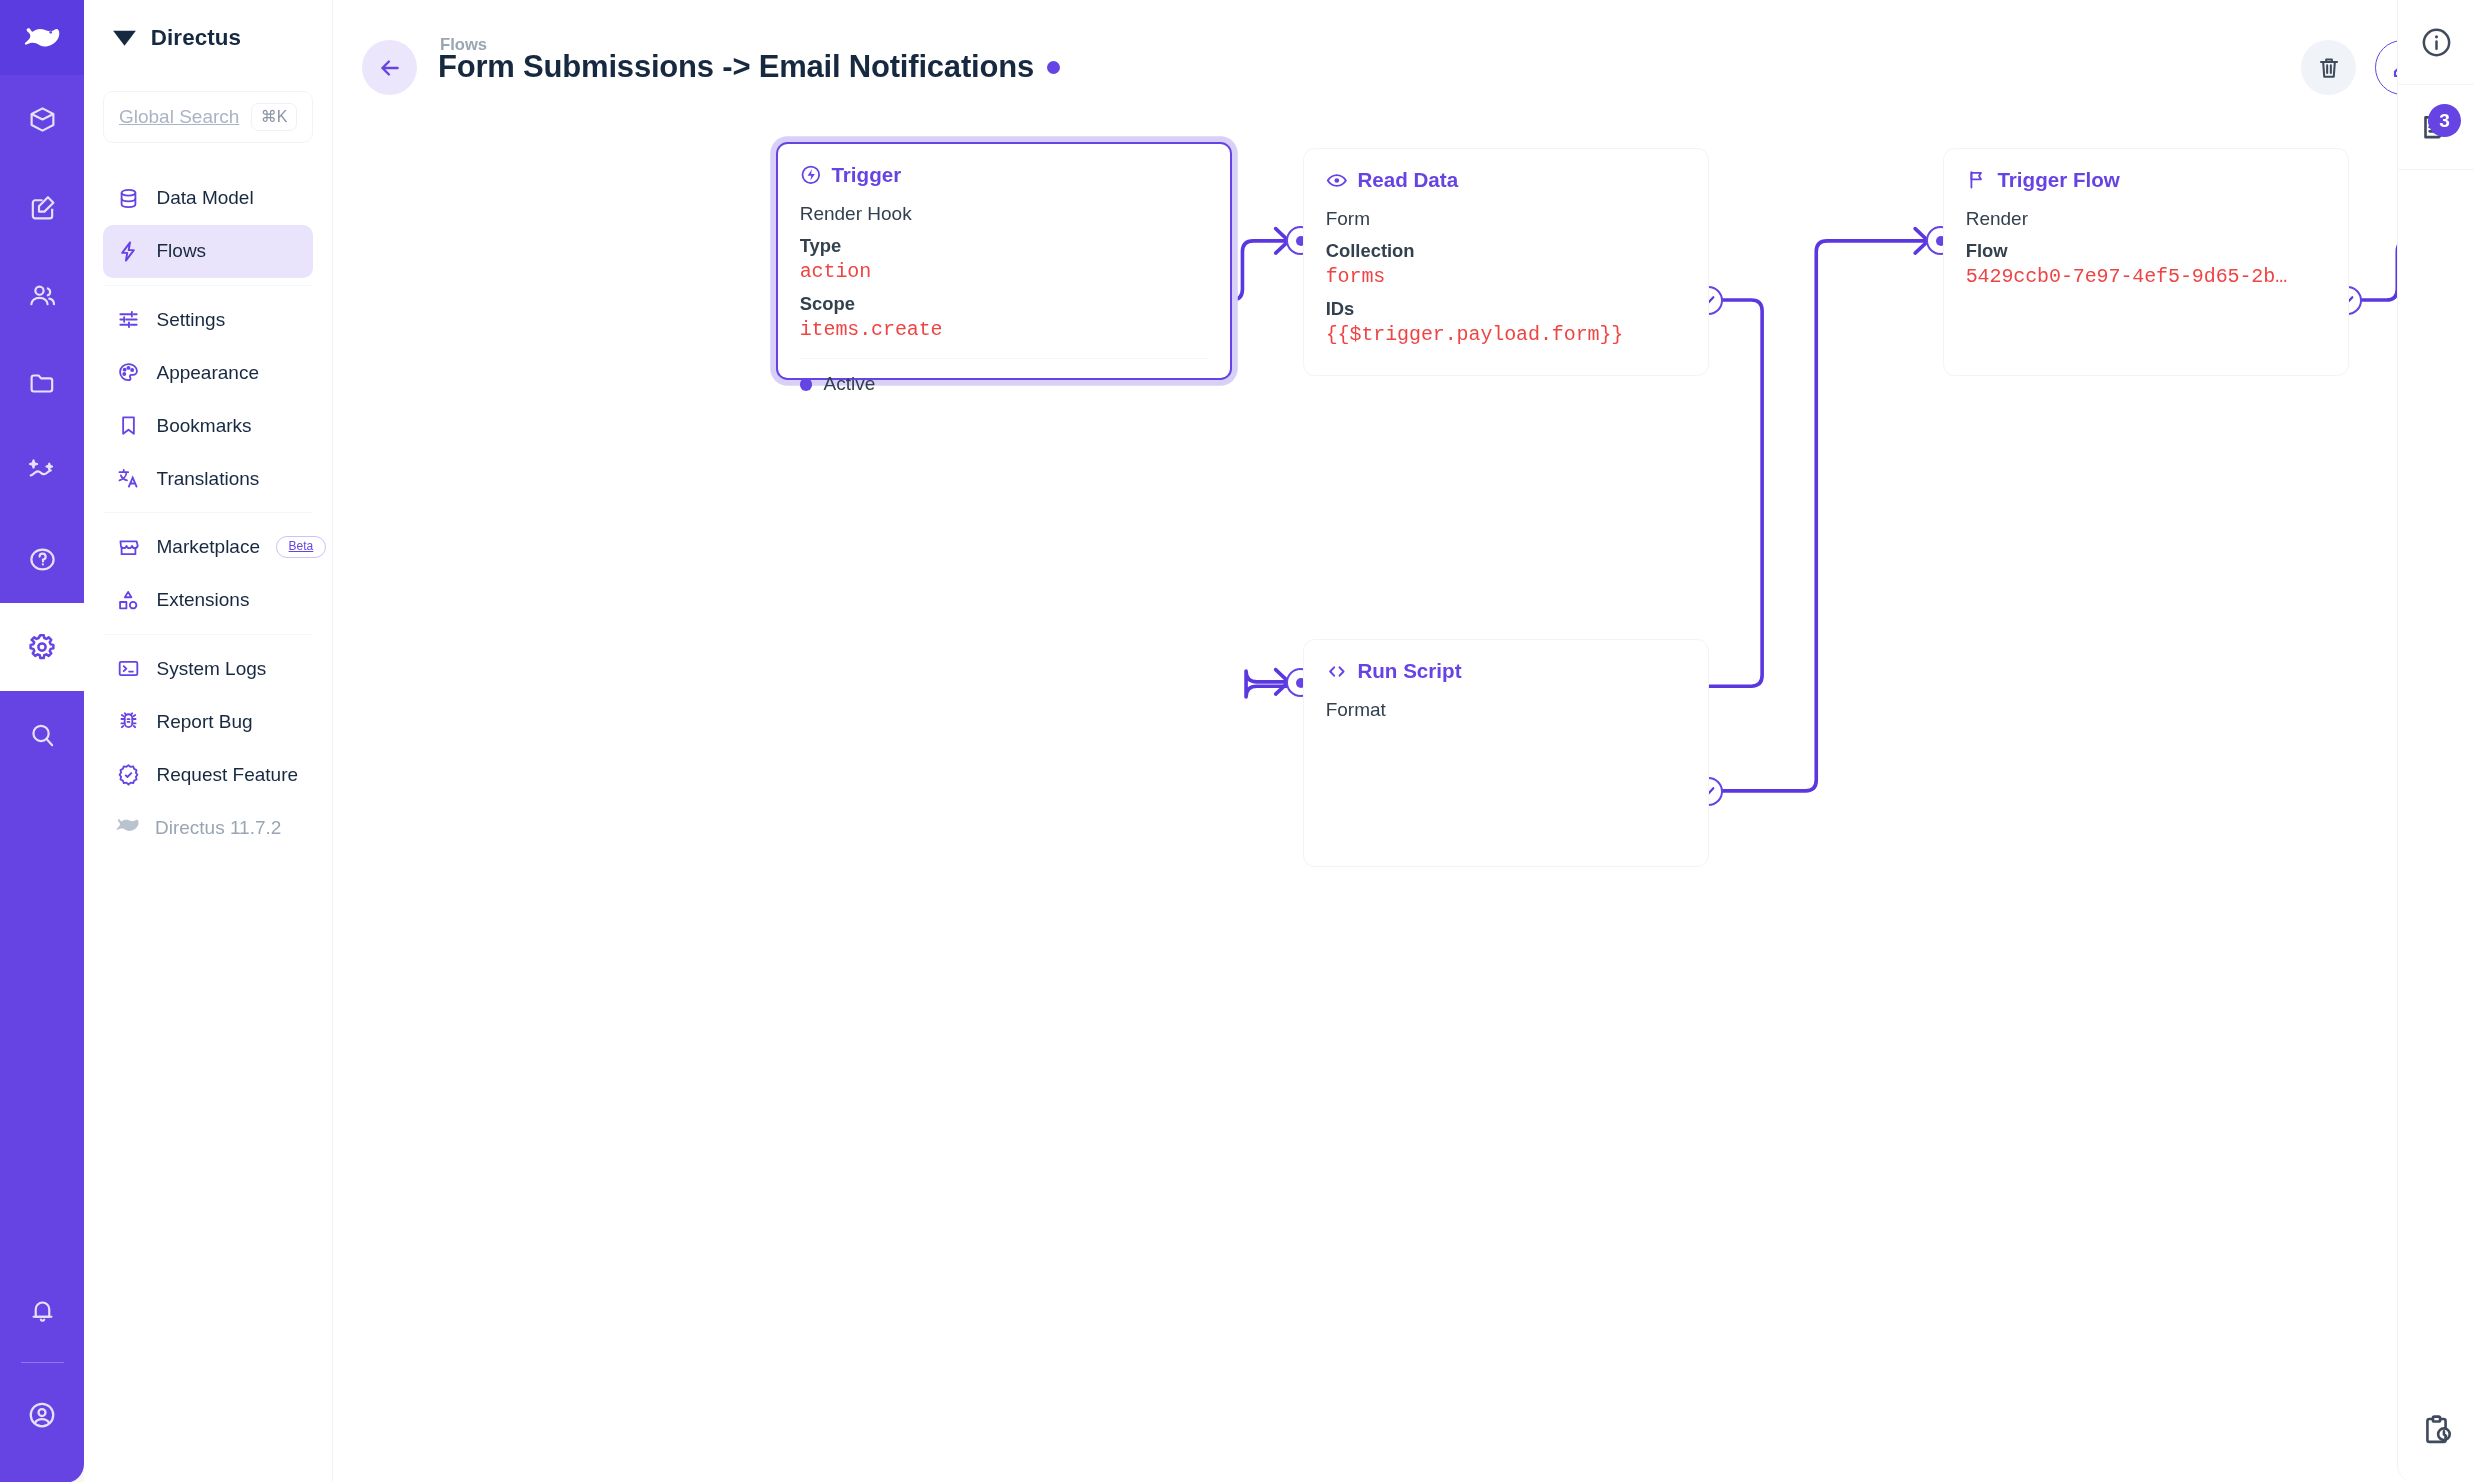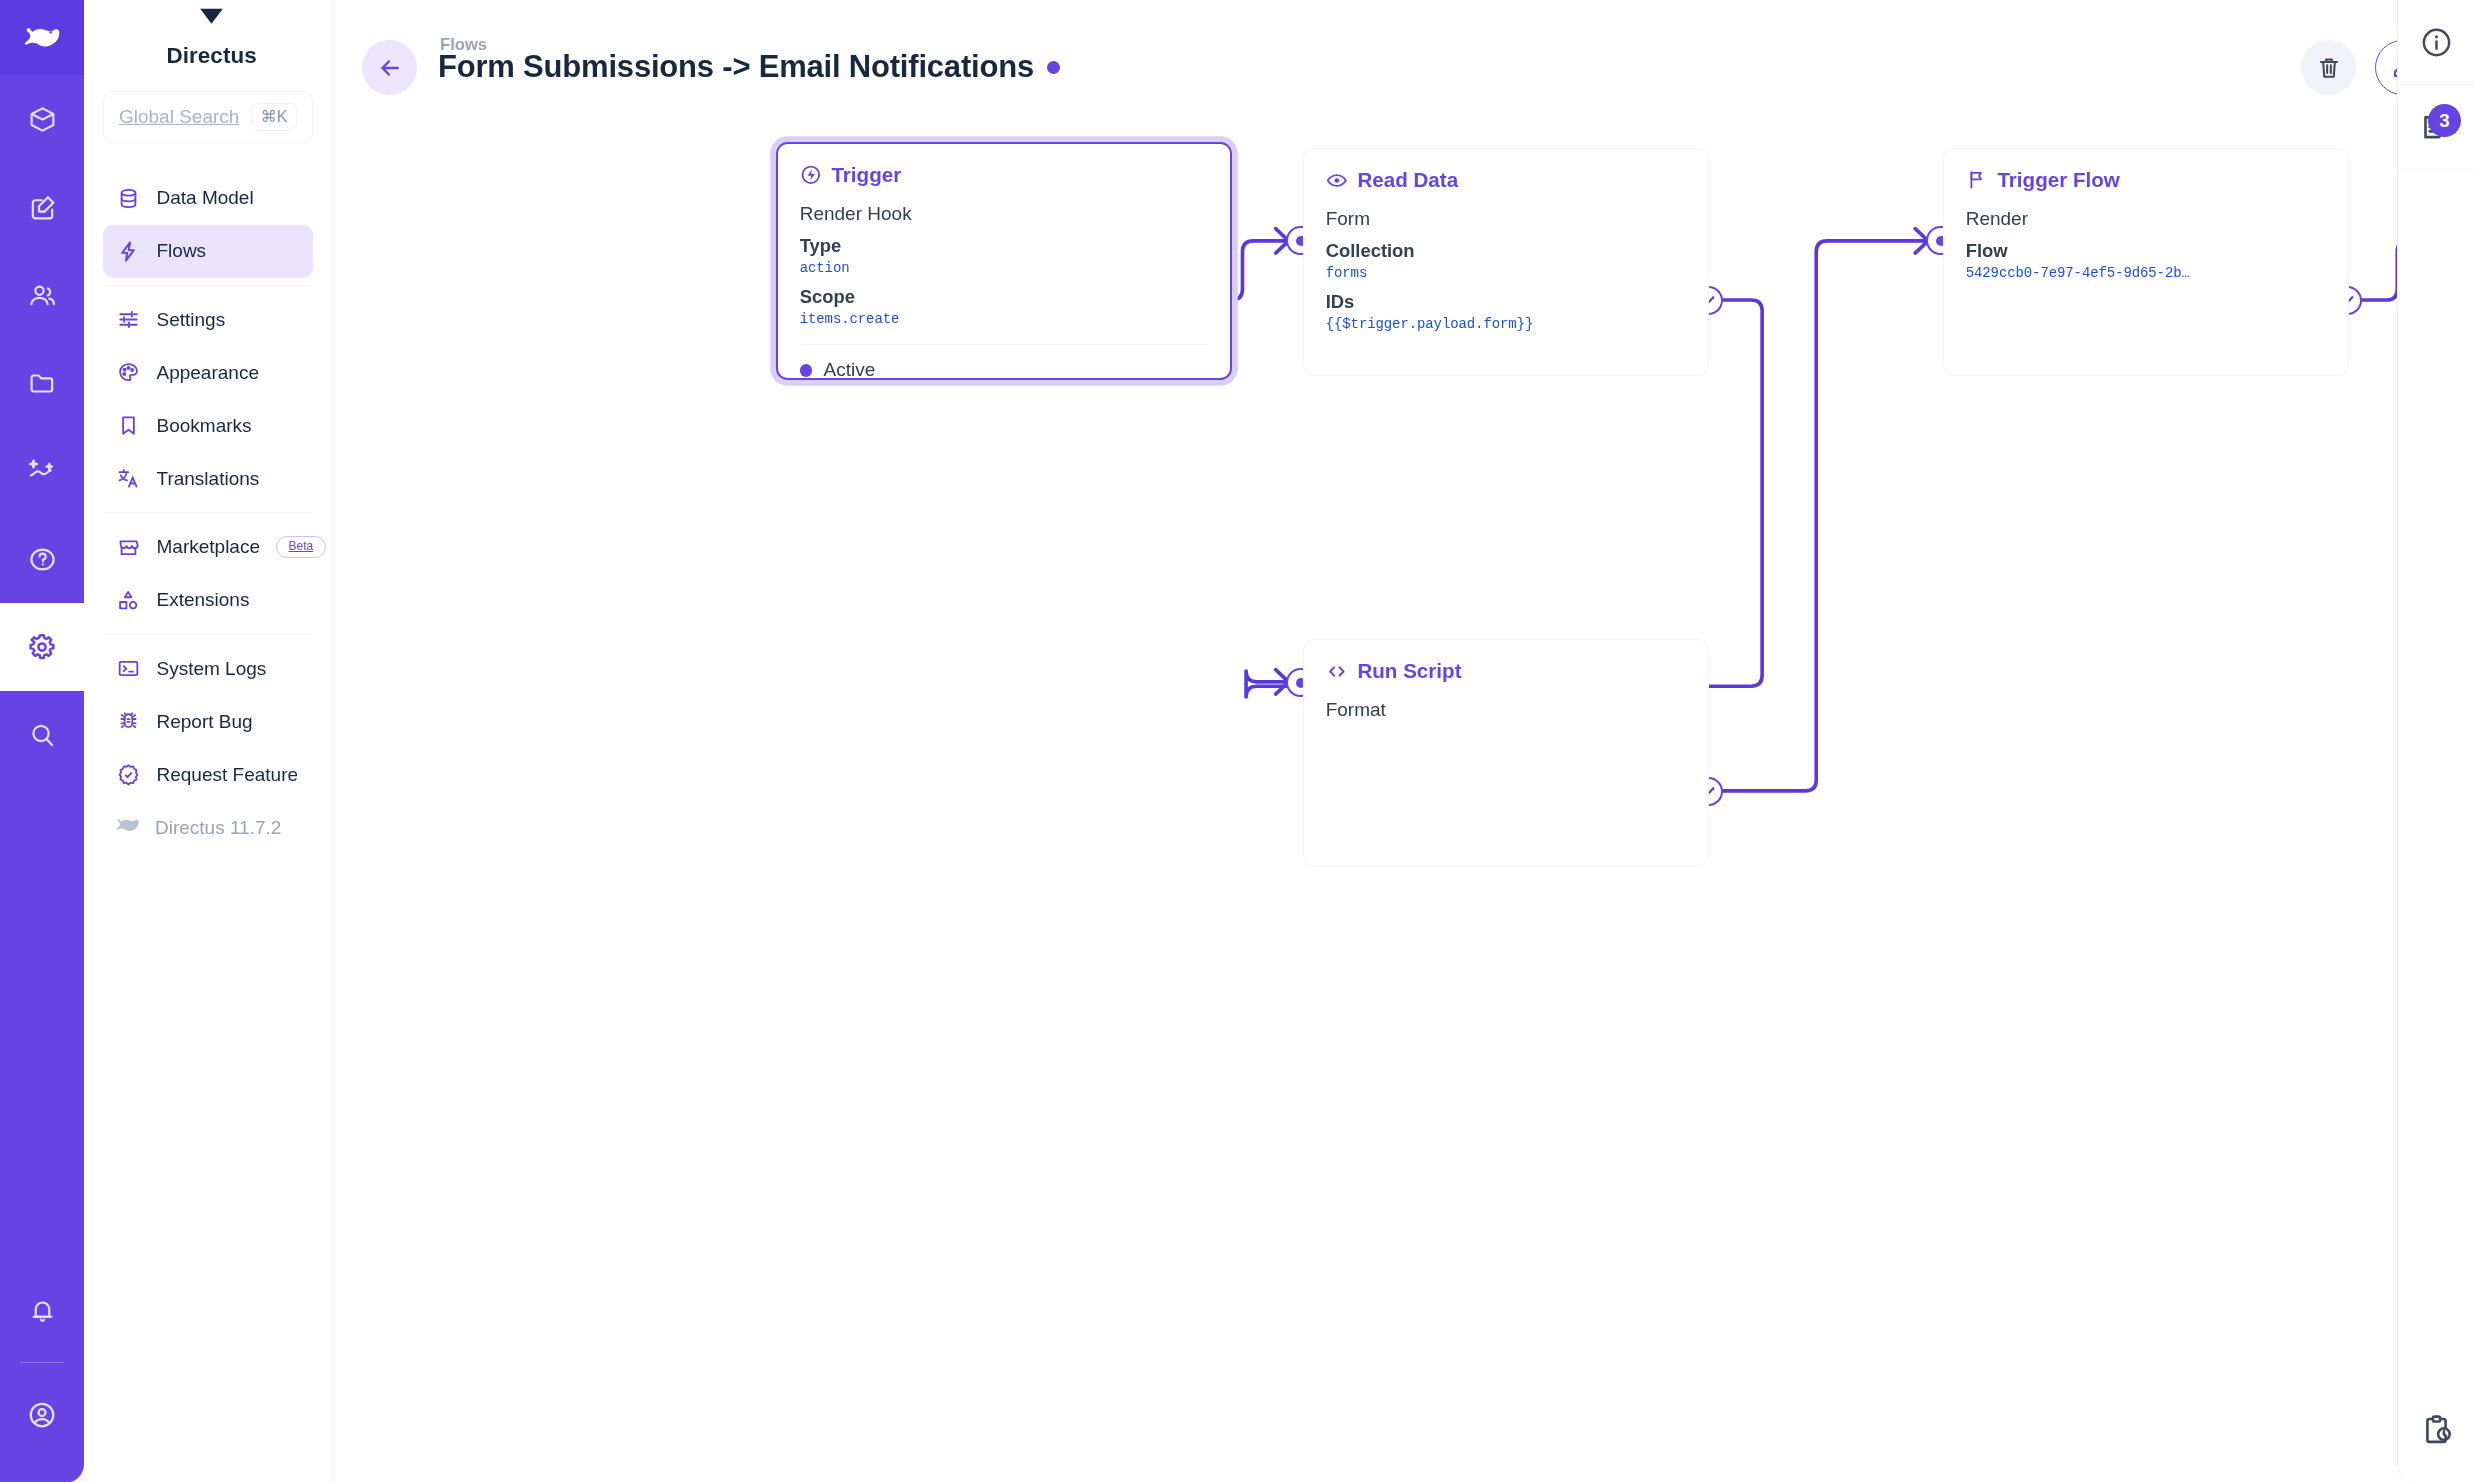--- a/index.html
+++ b/index.html
@@ -42,21 +42,21 @@
   .rail-div { width: 43px; height: 1.4px; background: rgba(255,255,255,.28); margin: 7.2px 0; }
 
   
   .nav {
     width: 249px; height: 1483px; flex: 0 0 249px;
     background: #ffffff;
     display: flex; flex-direction: column;
     padding: 0 19px;
     border-right: 1.4px solid #f0f4f9;
   }
-  .nav-head { height: 75px; display: flex; align-items: center; gap: 11.6px; padding-left: 7.2px; flex-direction: column;}
+  .nav-head { height: 75px; display: flex; align-items: center; gap: 11.6px; padding-left: 7.2px;}
   .nav-title { font-size: 22.4px; font-weight: 600; color: #172940; letter-spacing: 0.1px; }
   .search-box {
     margin: 16px 0 21.7px 0;
     height: 52px; border: 1.4px solid #f0f4f9; border-radius: 10px;
     display: flex; align-items: center; justify-content: center; gap: 11.6px;
     color: #b6c0cf;
   }
   .search-ph { font-size: 19px; color: #aab4c4; text-decoration: underline; }
   .kbd {
     border: 1.4px solid #edf1f6; border-radius: 7.2px; padding: 2.9px 8.7px;
@@ -123,21 +123,21 @@
     box-shadow: 0 0 0 5.8px #d9d0f9;
   }
   .node-hd {
     display: flex; align-items: center; gap: 10px;
     color: #6644e3; font-size: 20.6px; font-weight: 700; margin-bottom: 16px;
   }
   .node-hd .ic { width: 21.7px; height: 21.7px; display:flex;align-items:center;justify-content:center; }
   .node-sub { font-size: 19px; color: #33414f; margin-bottom: 7.2px; }
   .fld { margin-top: 10px; }
   .fld-k { font-size: 18.4px; font-weight: 700; color: #33414f; }
-  .fld-v { font-size: 14px; color: #1d4ed8; font-family: "Liberation Mono", monospace; margin-top: 2.9px; letter-spacing: -0.1px; white-space: nowrap; }
+  .fld-v { font-size: 20px; color: #ef4444; font-family: "Liberation Mono", monospace; margin-top: 2.9px; letter-spacing: -0.1px; white-space: nowrap; }
   .node-foot {
     margin-top: 17.3px; border-top: 1.4px solid #f2f5f9; padding-top: 14.4px;
     display: flex; align-items: center; gap: 11.6px; font-size: 19px; color: #33414f;
   }
   .st-dot { width: 12.3px; height: 12.3px; border-radius: 50%; background: #6644e3; }
 
   
   .h {
     position: absolute; width: 29px; height: 29px; border-radius: 50%;
     background: #fff; border: 2.2px solid #6644e3;

